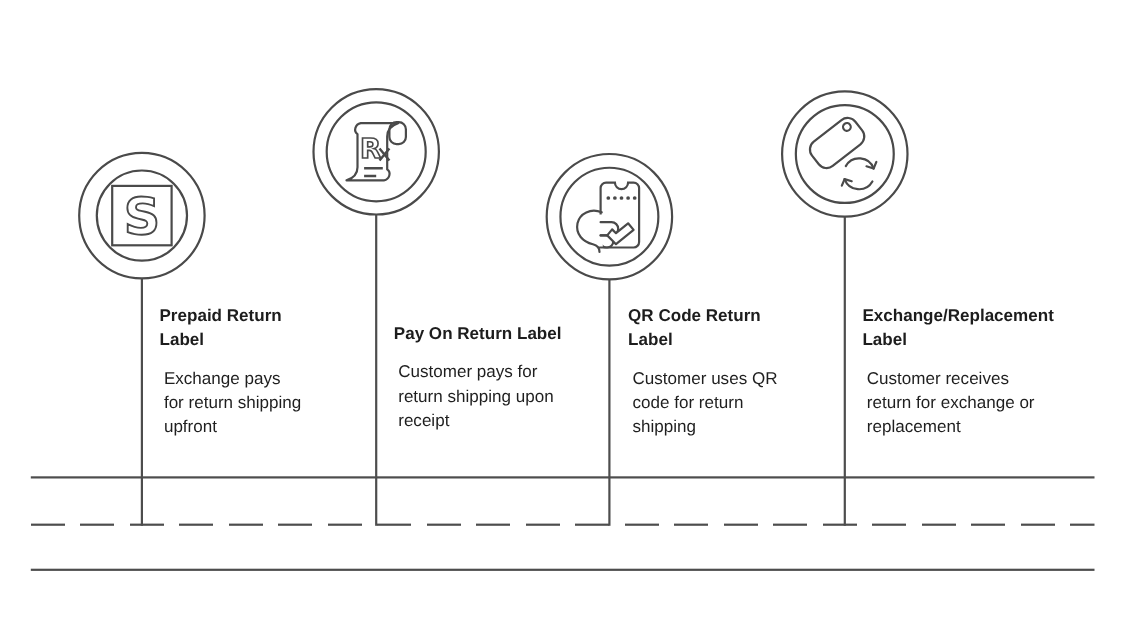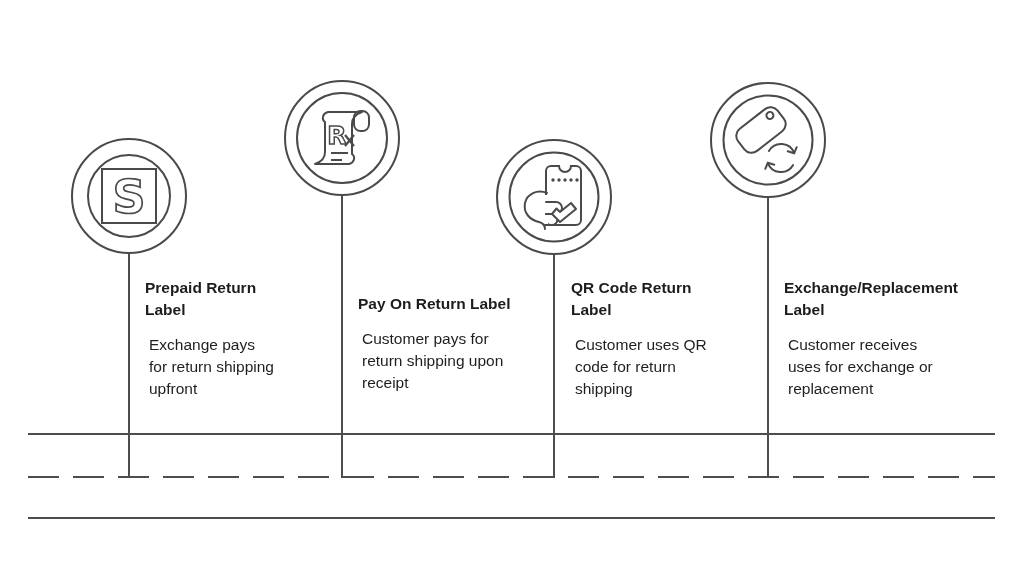--- a/index.html
+++ b/index.html
@@ -112,20 +112,20 @@
     <g fill="none" stroke="#4a4a4a" stroke-width="2" stroke-linecap="round">
       <path d="M60.9 71 A14 14 0 0 1 86.2 73.2"></path>
       <path d="M86.2 73.2 l2.5 -6 M86.2 73.2 l-6.5 -2"></path>
       <path d="M85.1 85 A14 14 0 0 1 59.8 82.8"></path>
       <path d="M59.8 82.8 l-2.5 6 M59.8 82.8 l6.5 2"></path>
     </g>
   </svg>
   <div class="stem stem-4"></div>
   <div class="tblock tblock-4">
     <p class="t-title">Exchange/Replacement Label</p>
-    <p class="t-desc">Customer receives uses for exchange or replacement</p>
+    <p class="t-desc">Customer receives return for exchange or replacement</p>
   </div>
 
   <div class="road-line road-solid line-top"></div>
   <div class="road-line road-dashed line-mid"></div>
   <div class="road-line road-solid line-bottom"></div>
 
 </div>
 
 </body></html>

